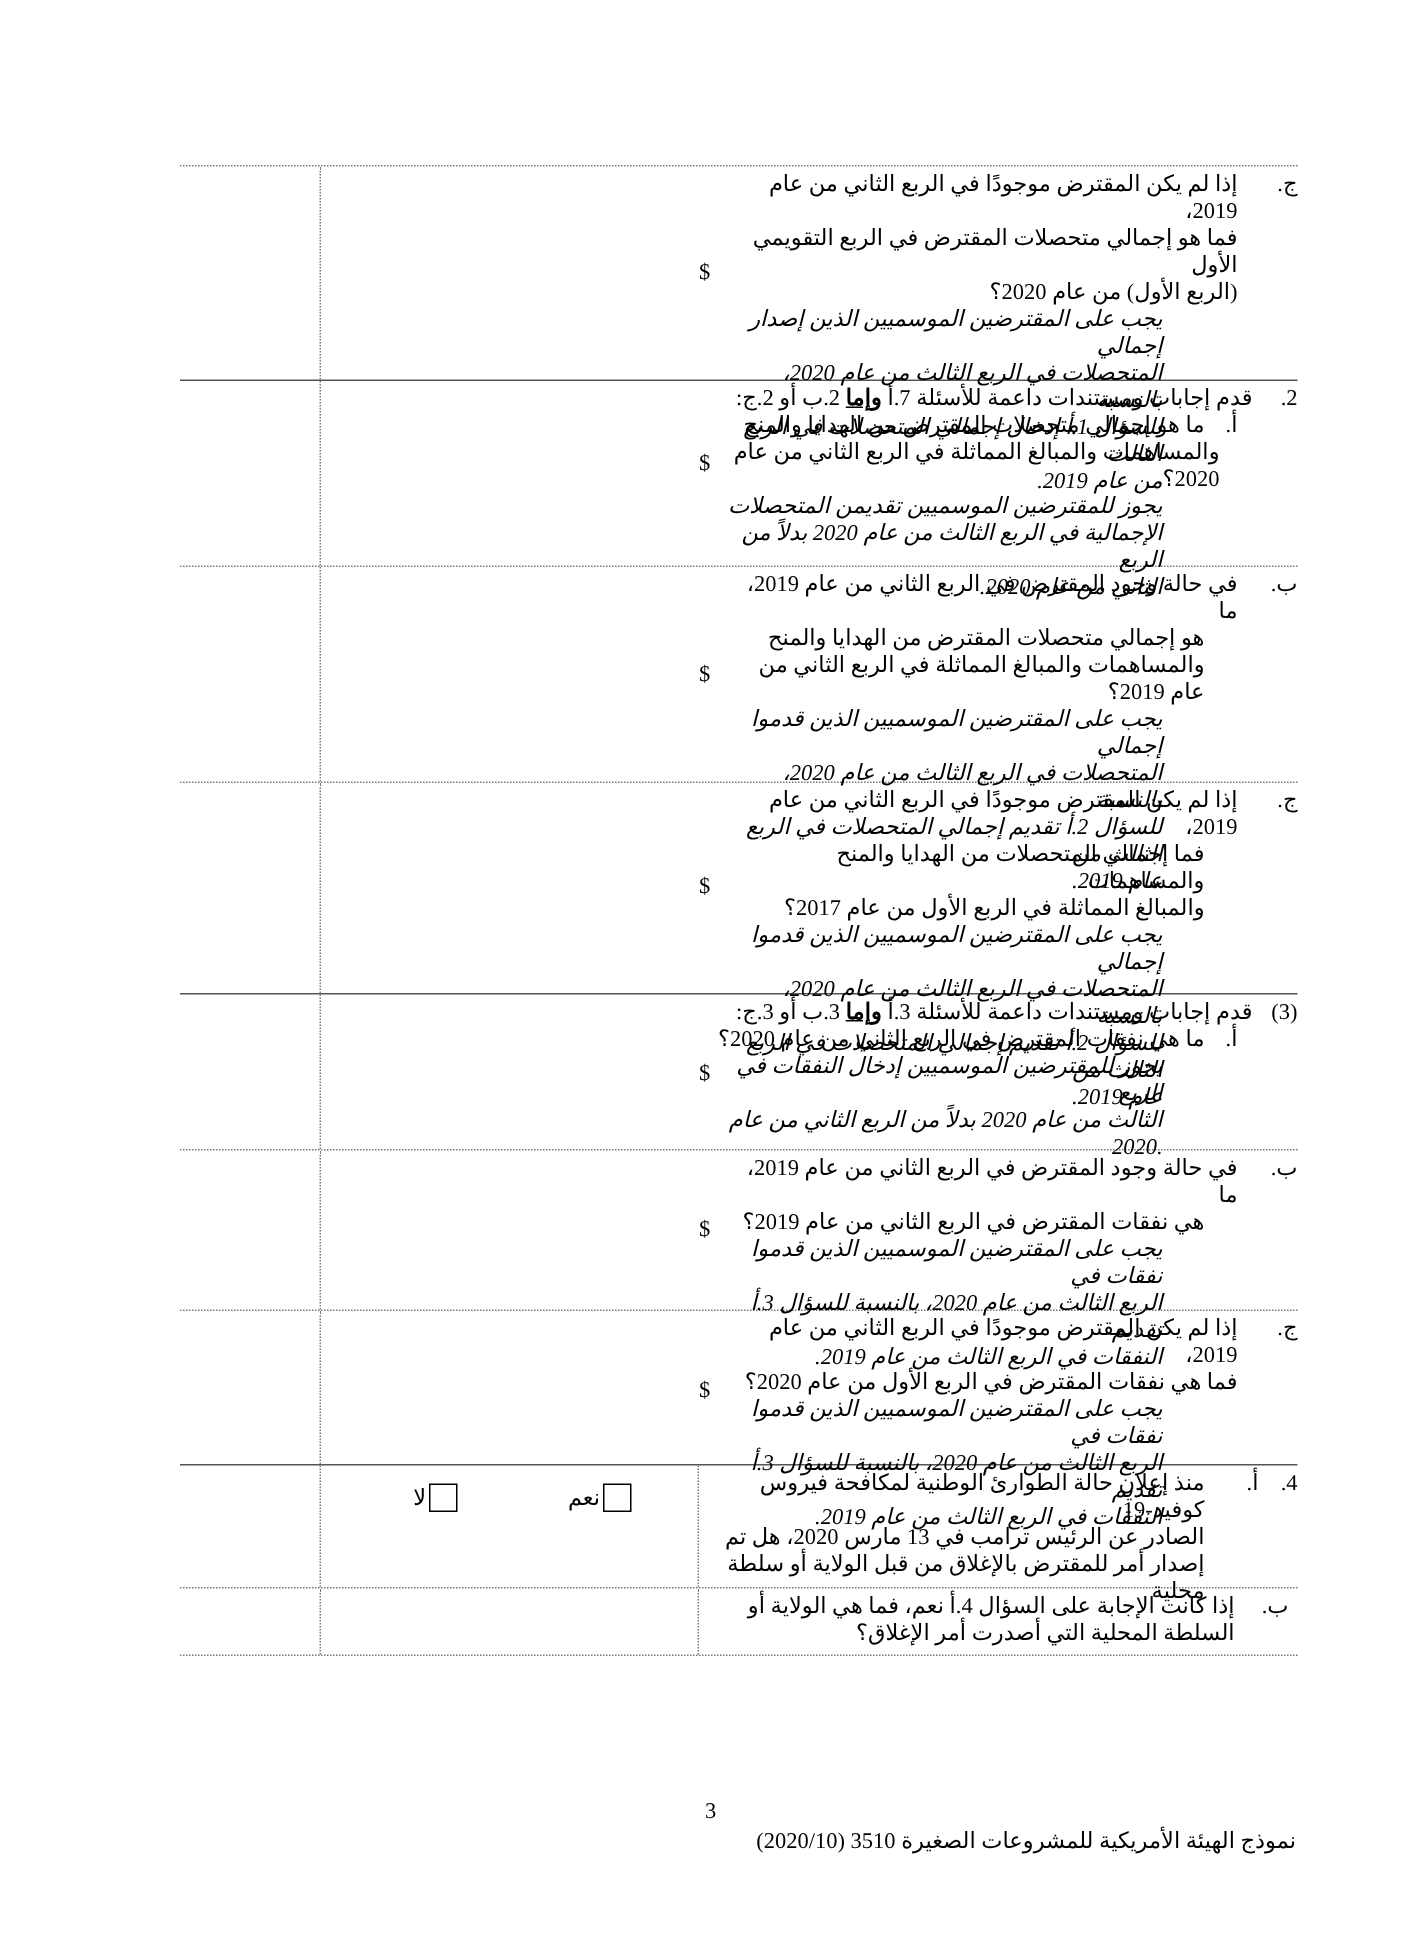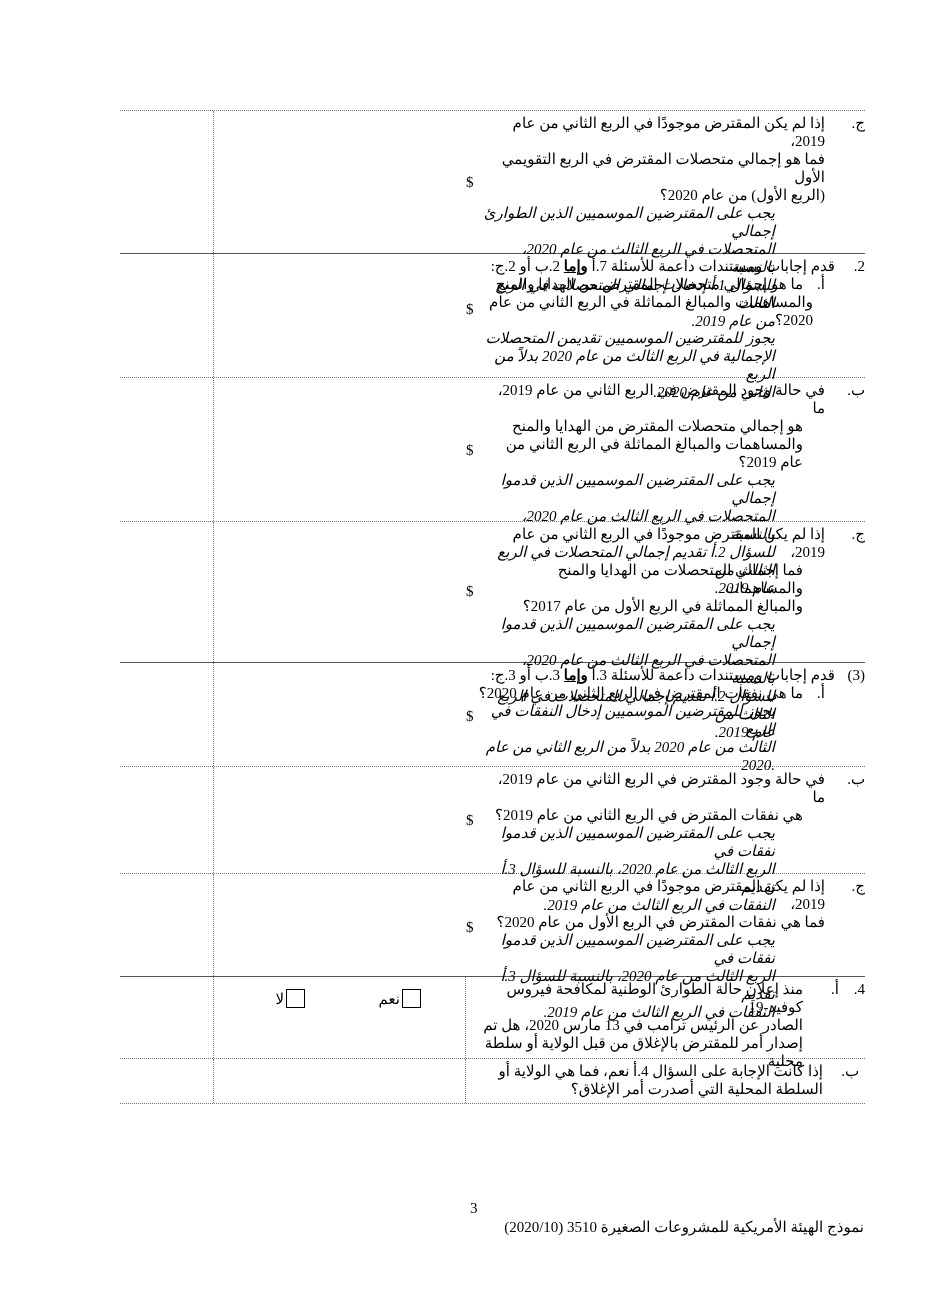--- a/index.html
+++ b/index.html
@@ -12,21 +12,21 @@
   .col-left { width: 93px; border-right: 1px dotted #777; flex: 0 0 93px; }
   .col-mid { width: 252px; flex: 0 0 252px; position: relative; }
   .col-mid.divided { border-right: 1px dotted #777; width: 251px; flex-basis: 251px; }
   .col-q { flex: 1 1 auto; direction: rtl; text-align: right; font-size: 15px; line-height: 18px; padding: 3px 0 2px 0; position: relative; }
   .label { position: absolute; right: 0; top: 3px; width: 40px; text-align: right; }
   .sublabel { position: absolute; right: 48px; width: 30px; text-align: right; }
   .qtext { margin-right: 52px; width: 330px; }
   .note { font-style: italic; margin-right: 90px; width: 300px; }
   .dollar { position: absolute; left: 0px; font-size: 15px; direction: ltr; }
   .under { font-weight: bold; text-decoration: underline; }
-  .checkbox-group { position: absolute; top: 12px; display: flex; align-items: flex-end; gap: 2px; font-size: 15px; direction: rtl; }
+  .checkbox-group { position: absolute; top: 12px; display: flex; align-items: flex-start; gap: 2px; font-size: 15px; direction: rtl; }
   .box { width: 19px; height: 19px; border: 1.5px solid #000; display: inline-block; box-sizing: border-box; }
   .footer-page { position: absolute; left: 470px; top: 1200px; font-size: 15px; }
   .footer-form { position: absolute; right: 86px; top: 1218px; font-size: 15px; direction: rtl; }
 </style>
 </head>
 <body>
 
 <div class="page">
   <div class="table">
 
@@ -34,21 +34,21 @@
       <div class="col-left"></div>
       <div class="col-mid"></div>
       <div class="col-q">
         <span class="label" style="right:0;width:20px;">ج.</span>
         <div class="qtext" style="margin-right:40px;">
           <div>إذا لم يكن المقترض موجودًا في الربع الثاني من عام 2019،</div>
           <div>فما هو إجمالي متحصلات المقترض في الربع التقويمي الأول</div>
           <div>(الربع الأول) من عام 2020؟</div>
         </div>
         <div class="note" style="margin-right:90px;">
-          <div>يجب على المقترضين الموسميين الذين الطوارئ إجمالي</div>
+          <div>يجب على المقترضين الموسميين الذين إصدار إجمالي</div>
           <div>المتحصلات في الربع الثالث من عام 2020، بالنسبة</div>
           <div>للسؤال 1.أ إدخال إجمالي المتحصلات في الربع الثالث</div>
           <div>من عام 2019.</div>
         </div>
         <span class="dollar" style="top:62px;">$</span>
       </div>
     </div>
 
     <div class="row" style="height:123px;">
       <div class="col-left"></div>

